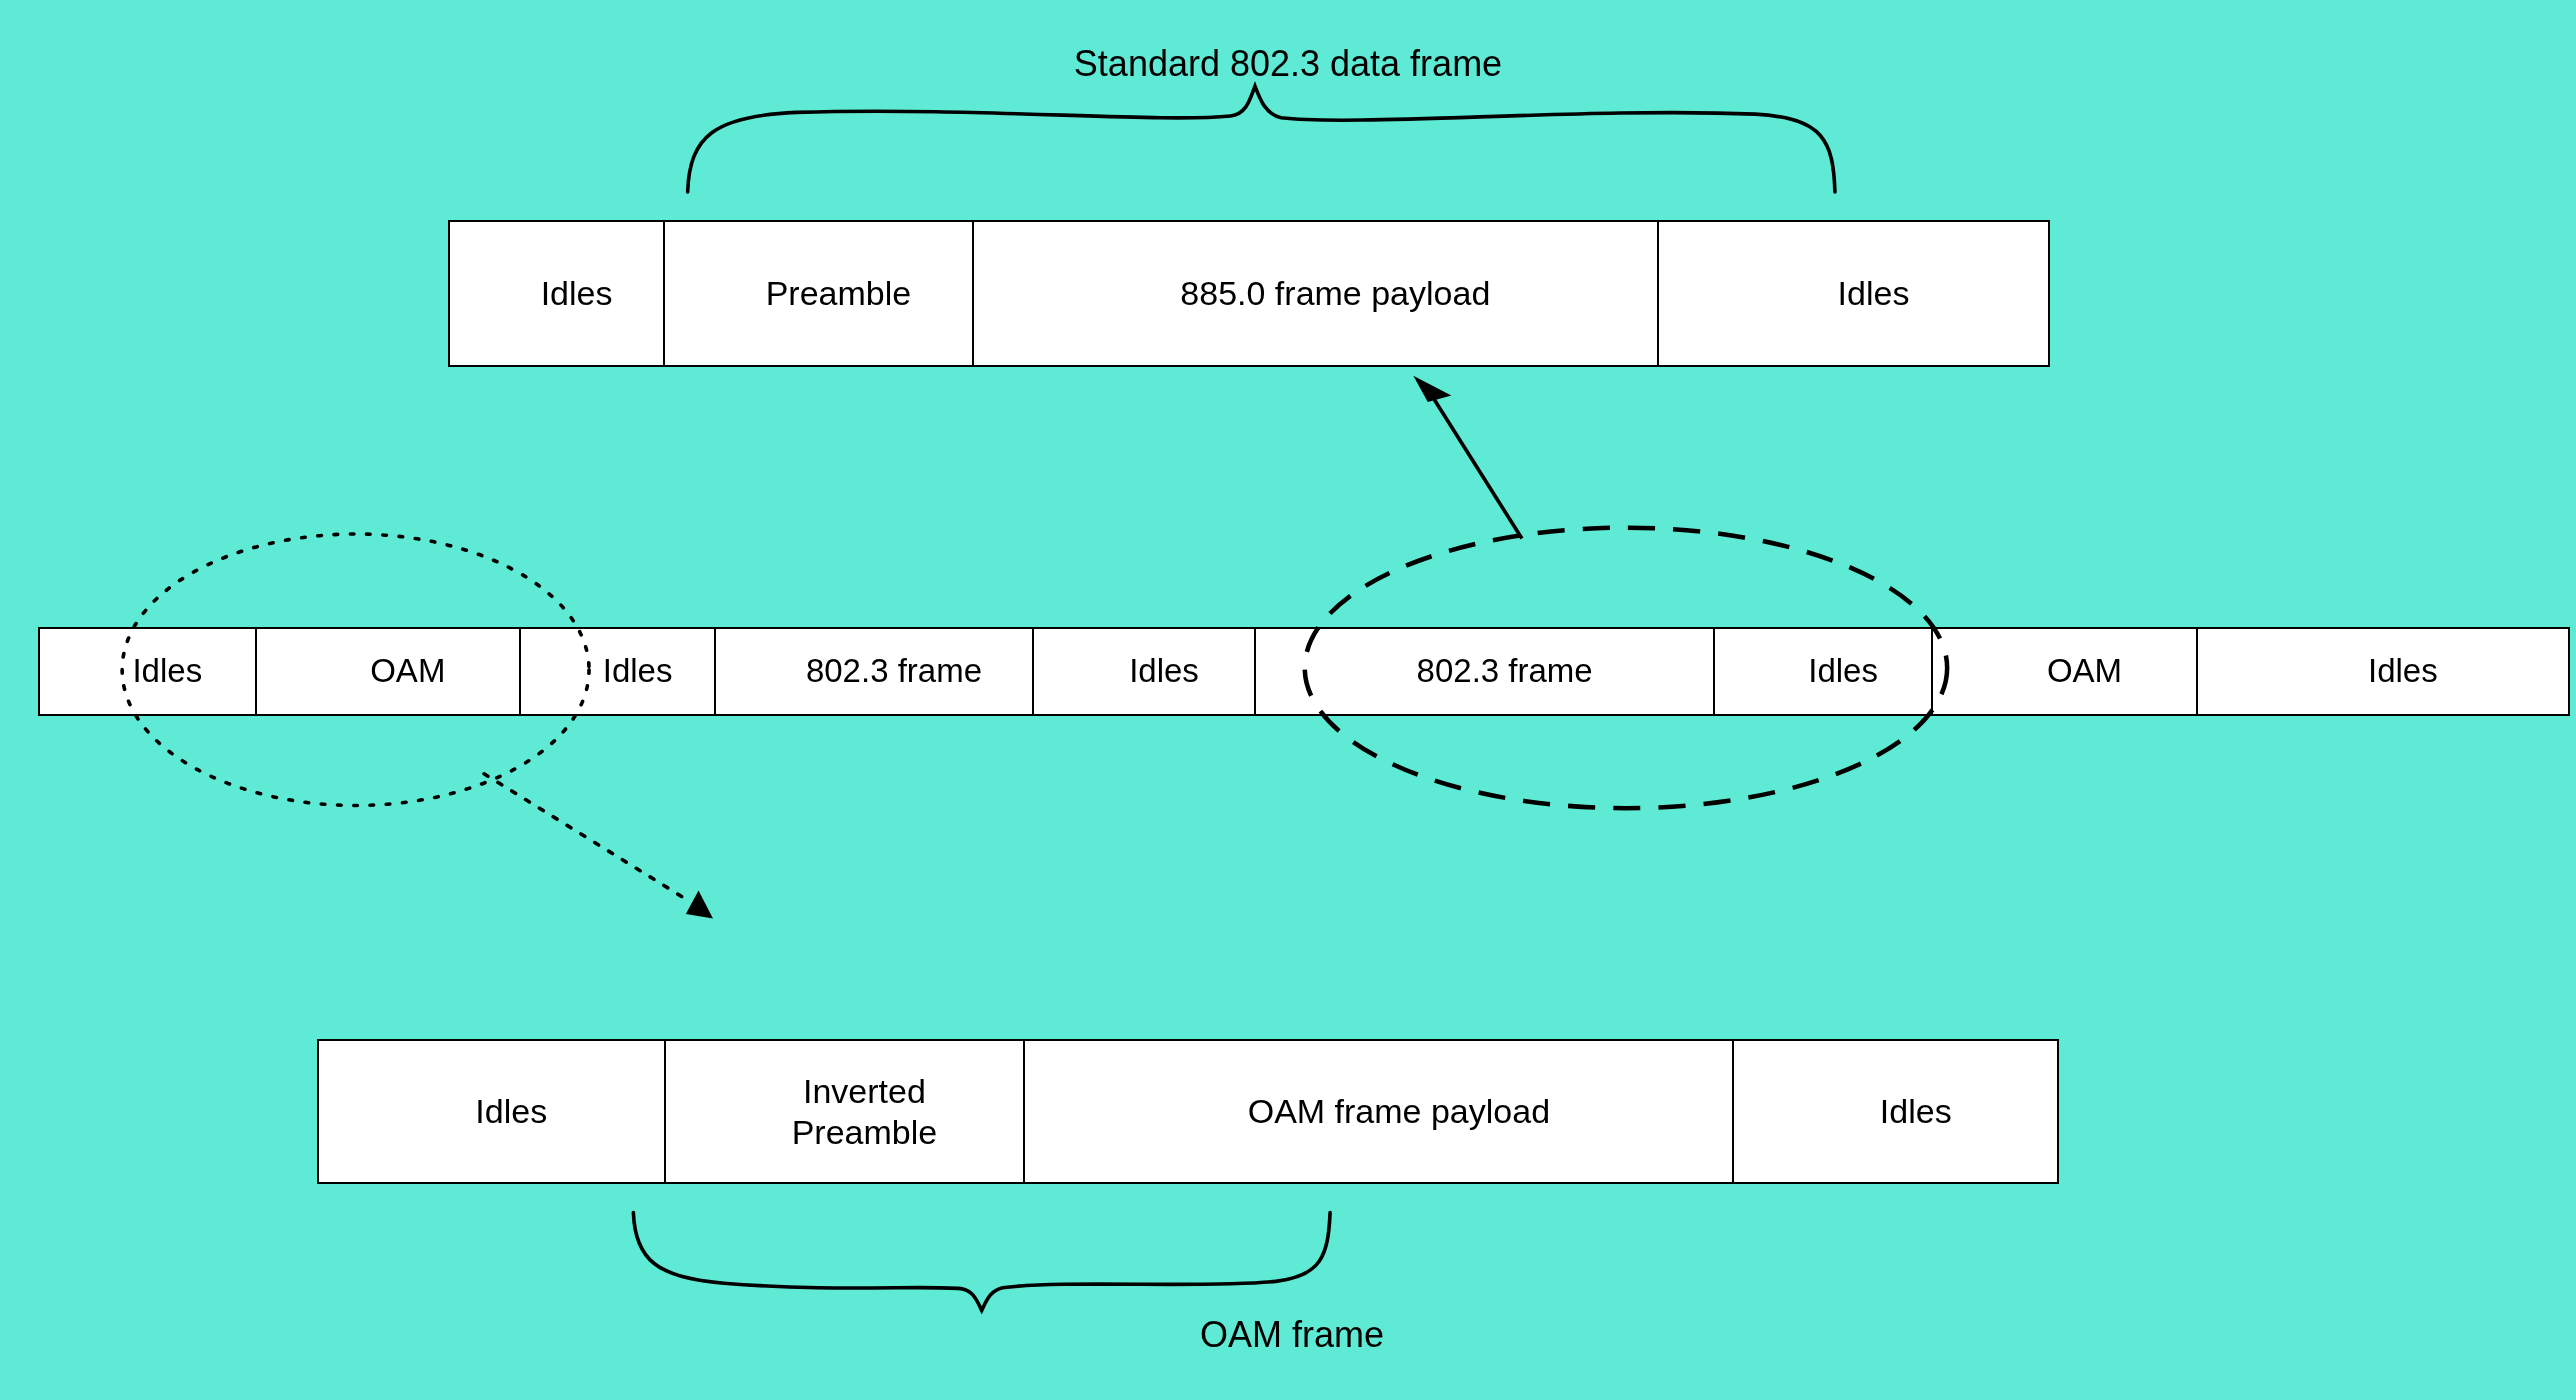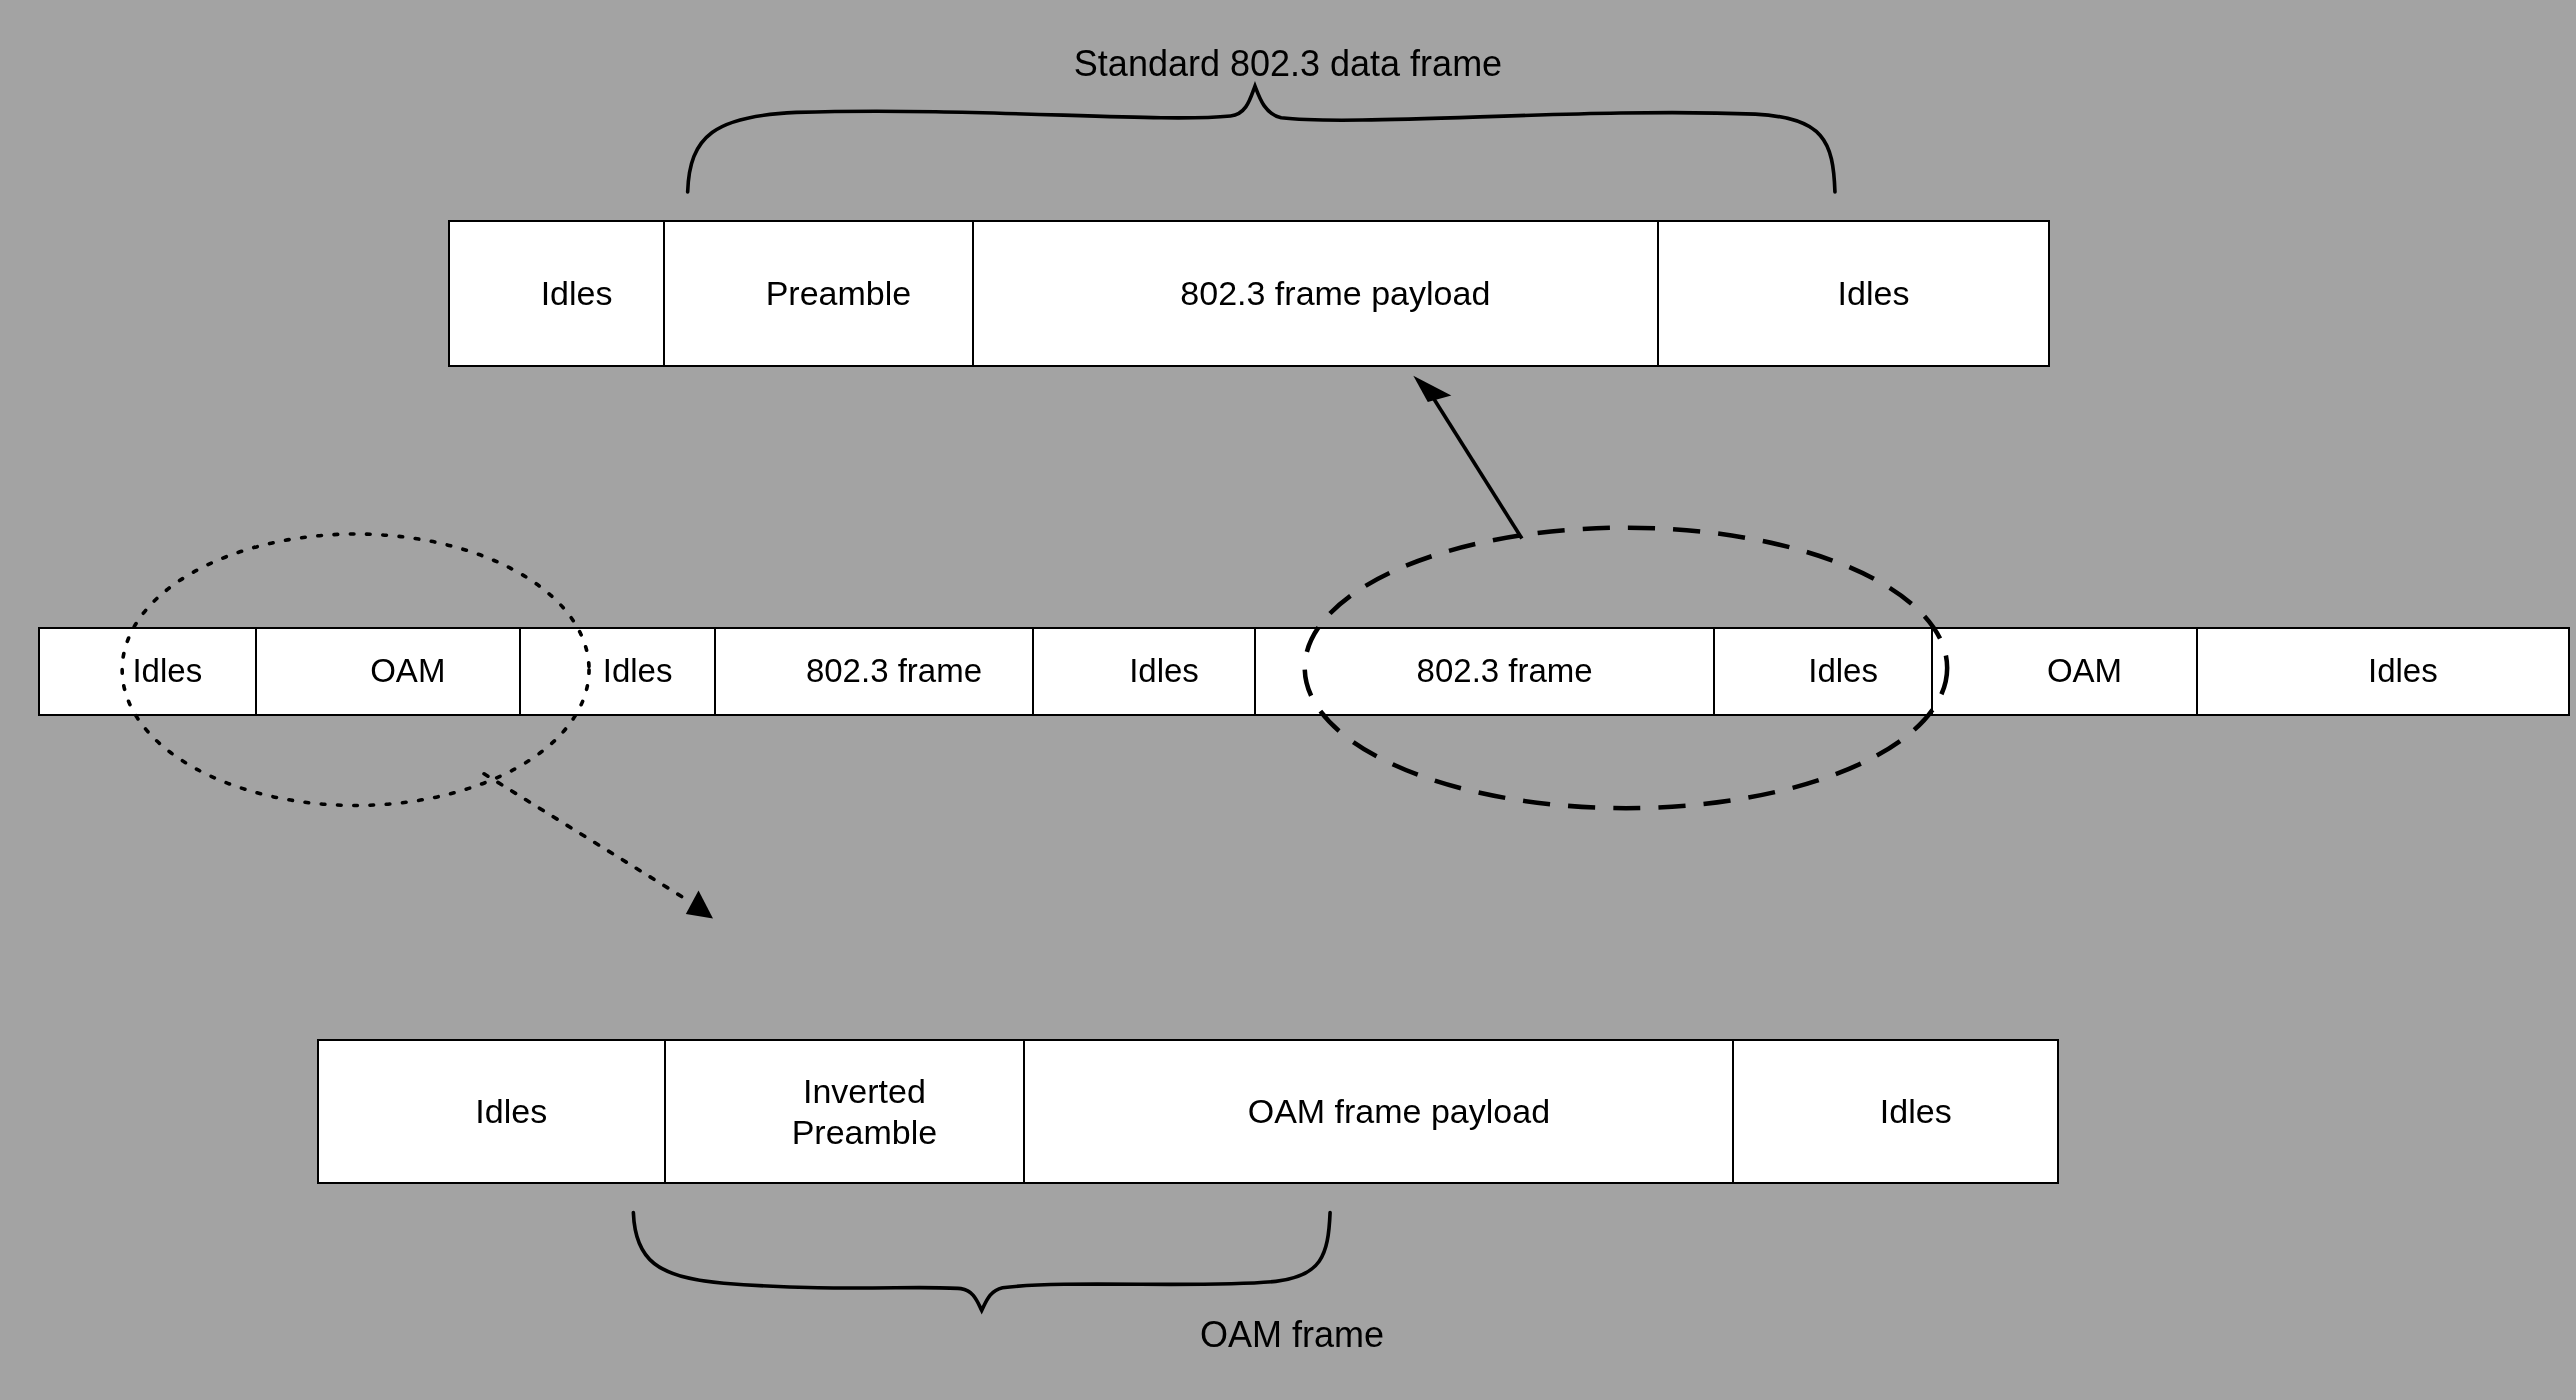--- a/index.html
+++ b/index.html
@@ -4,21 +4,21 @@
 <style>
   html, body {
     margin: 0;
     padding: 0;
     background: #ffffff;
   }
   #stage {
     position: relative;
     width: 2576px;
     height: 1401px;
-    background: #a3a3a3;
+    background: #5eead4;
     font-family: "Liberation Sans", sans-serif;
     color: #000000;
     overflow: hidden;
   }
 
   
   .caption {
     position: absolute;
     font-size: 36px;
     line-height: 1.15;
@@ -125,21 +125,21 @@
 </head>
 <body>
 
 <div id="stage">
 
   <div class="caption" id="top-brace-label">Standard 802.3 data frame</div>
 
   <div class="frame-row" id="top-frame-row">
     <div class="frame-cell" style="width:195px">Idles</div>
     <div class="frame-cell" style="width:299px">Preamble</div>
-    <div class="frame-cell" style="width:719px">802.3  frame payload</div>
+    <div class="frame-cell" style="width:719px">885.0  frame payload</div>
     <div class="frame-cell" style="width:389px">Idles</div>
   </div>
 
   <div class="frame-row" id="stream-row">
     <div class="frame-cell" style="width:206px">Idles</div>
     <div class="frame-cell" style="width:262px">OAM</div>
     <div class="frame-cell" style="width:181px">Idles</div>
     <div class="frame-cell" style="width:324px">802.3  frame</div>
     <div class="frame-cell" style="width:213px">Idles</div>
     <div class="frame-cell" style="width:489px">802.3  frame</div>

